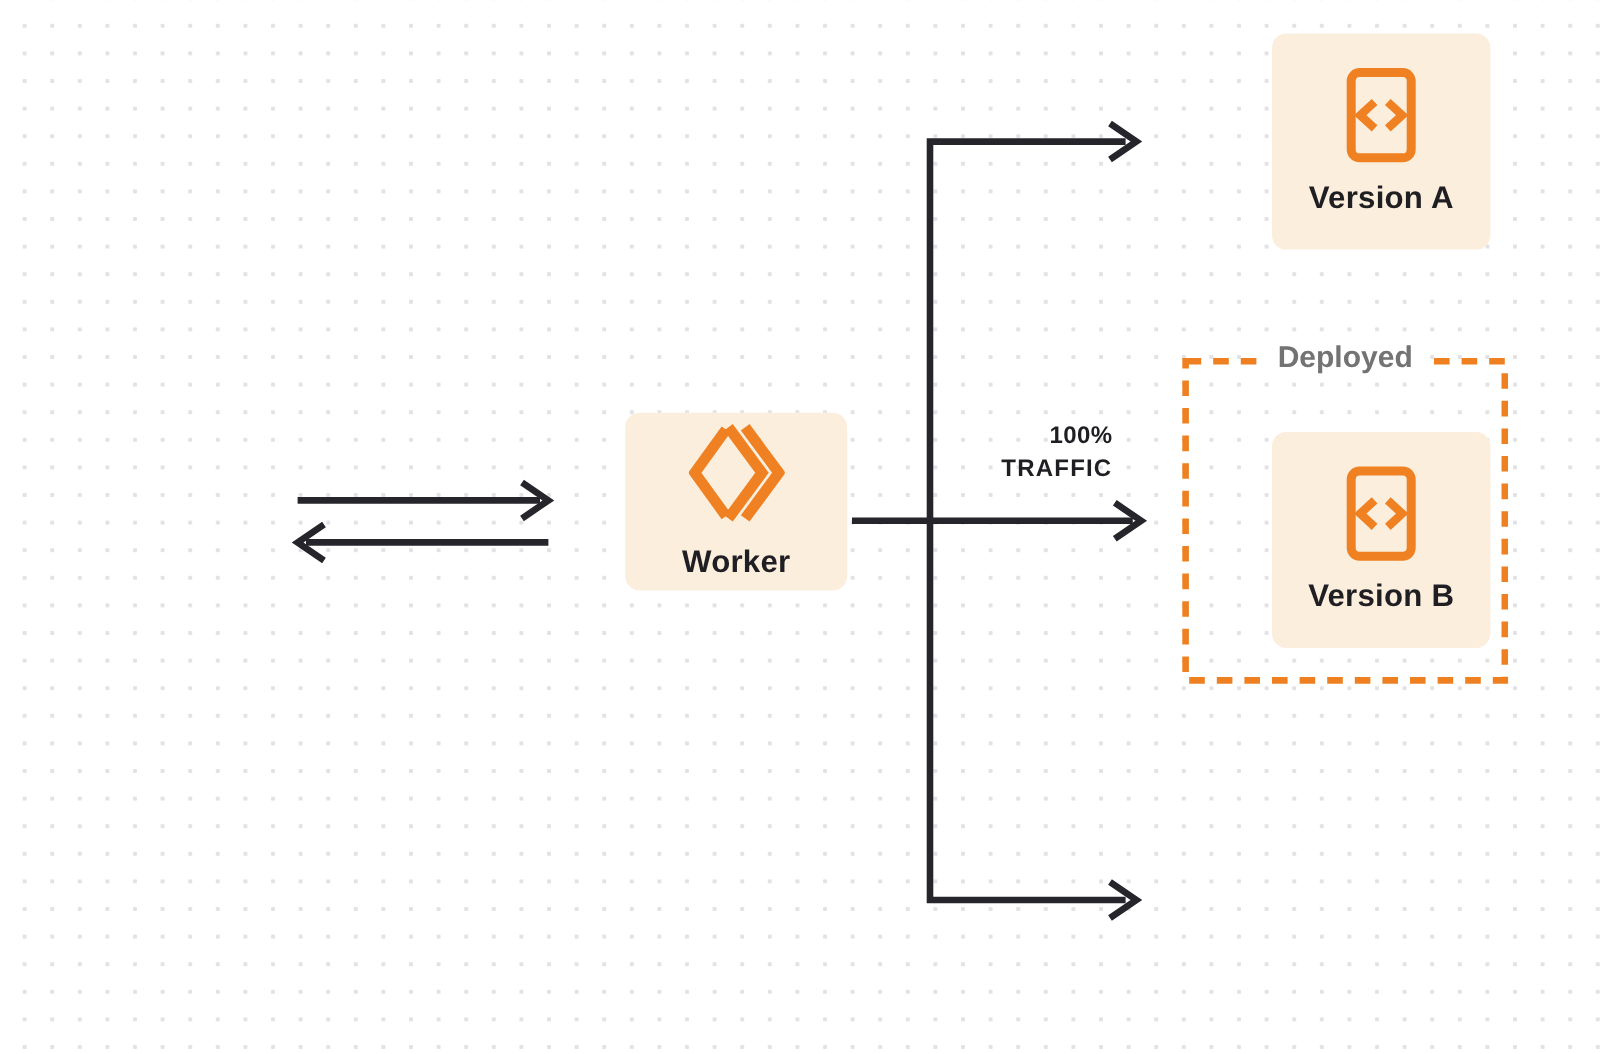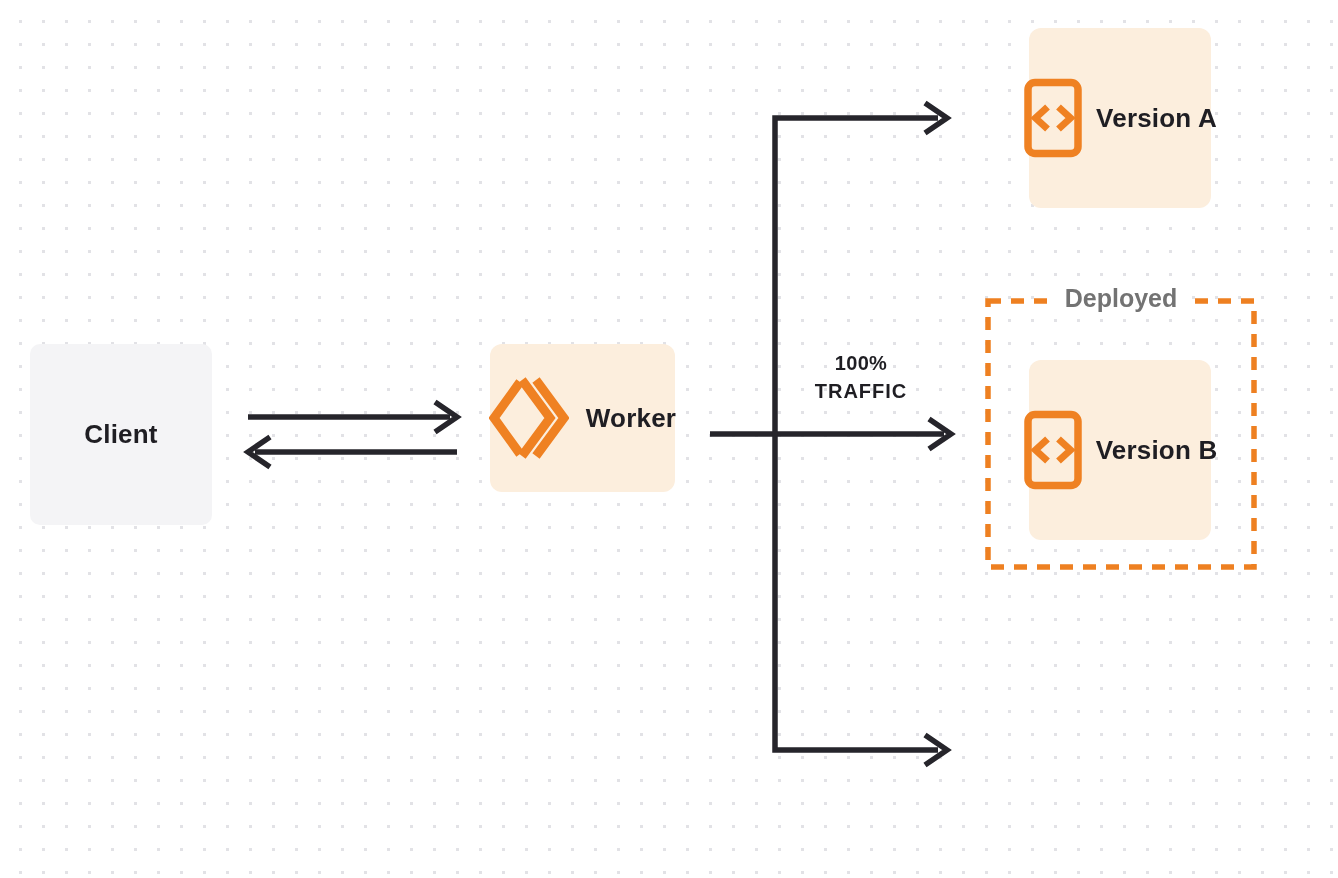--- a/index.html
+++ b/index.html
@@ -20,23 +20,24 @@
   .connectors {
     position: absolute;
     inset: 0;
     pointer-events: none;
   }
 
   .node {
     position: absolute;
     border-radius: 12px;
     display: flex;
-    flex-direction: row;
+    flex-direction: column;
     align-items: center;
     justify-content: center;
+    margin-left: 31px;
   }
   .node-label {
     font-weight: 700;
     font-size: 26px;
     color: #1f1e23;
     letter-spacing: 0.2px;
     white-space: nowrap;
   }
 
   .client-node {
@@ -79,21 +80,21 @@
     font-size: 25px;
     line-height: 32px;
     color: #737373;
     white-space: nowrap;
   }
 
   .traffic-label {
     position: absolute;
     left: 795px; top: 350px;
     width: 132px;
-    text-align: center;
+    text-align: right;
     font-weight: 700;
     color: #1f1e23;
   }
   .traffic-line1 { font-size: 20px; line-height: 26px; letter-spacing: 0.3px; }
   .traffic-line2 { font-size: 20px; line-height: 30px; letter-spacing: 1px; }
 
   .icon-wrap { display: flex; align-items: center; justify-content: center; }
 </style>
 </head>
 <body>
@@ -117,23 +118,20 @@
       <path d="M929,419 L951,434 L929,449"></path>
     </g>
 
     <g>
       <path d="M938,118 L775,118 L775,750 L938,750"></path>
       <path d="M925,103 L947,118 L925,133"></path>
       <path d="M925,735 L947,750 L925,765"></path>
     </g>
   </svg>
 
-  <div class="node client-node">
-    <div class="node-label">Client</div>
-  </div>
 
   <div class="node worker-node">
     <span class="icon-wrap">
       <svg width="80" height="84" viewBox="0 0 80 84" fill="none" stroke="#ef8122" stroke-width="9" stroke-linecap="butt" stroke-linejoin="miter">
         <path d="M31,6 L5,42 L31,78"></path>
         <path d="M33,4 L61,42 L33,80"></path>
         <path d="M47,4 L75,42 L47,80"></path>
       </svg>
     </span>
     <div class="node-label">Worker</div>

